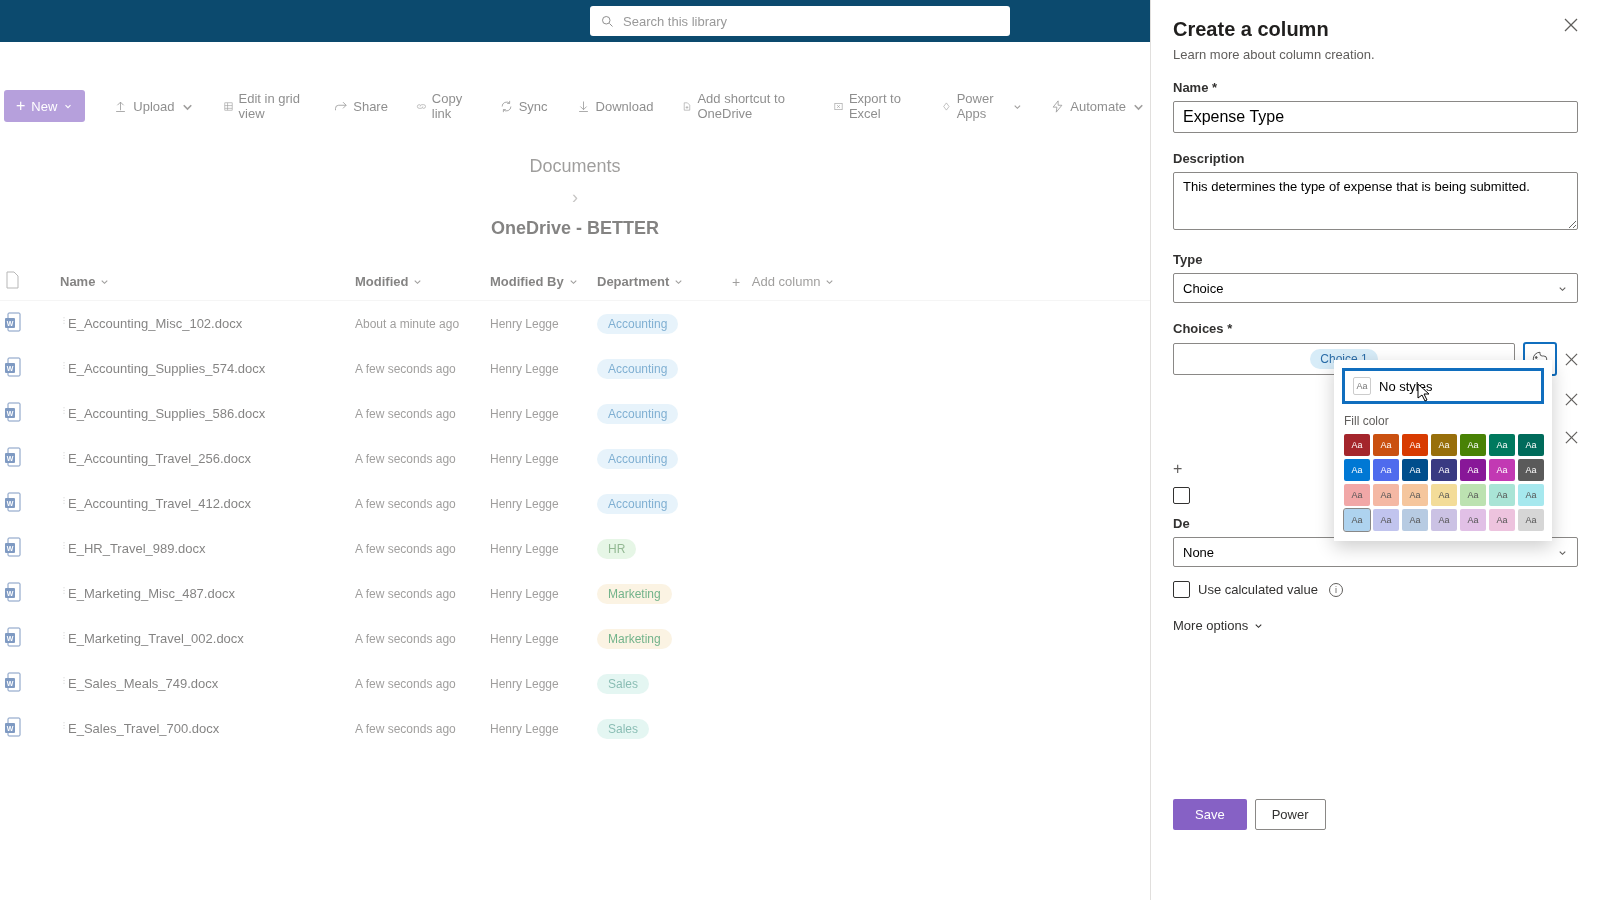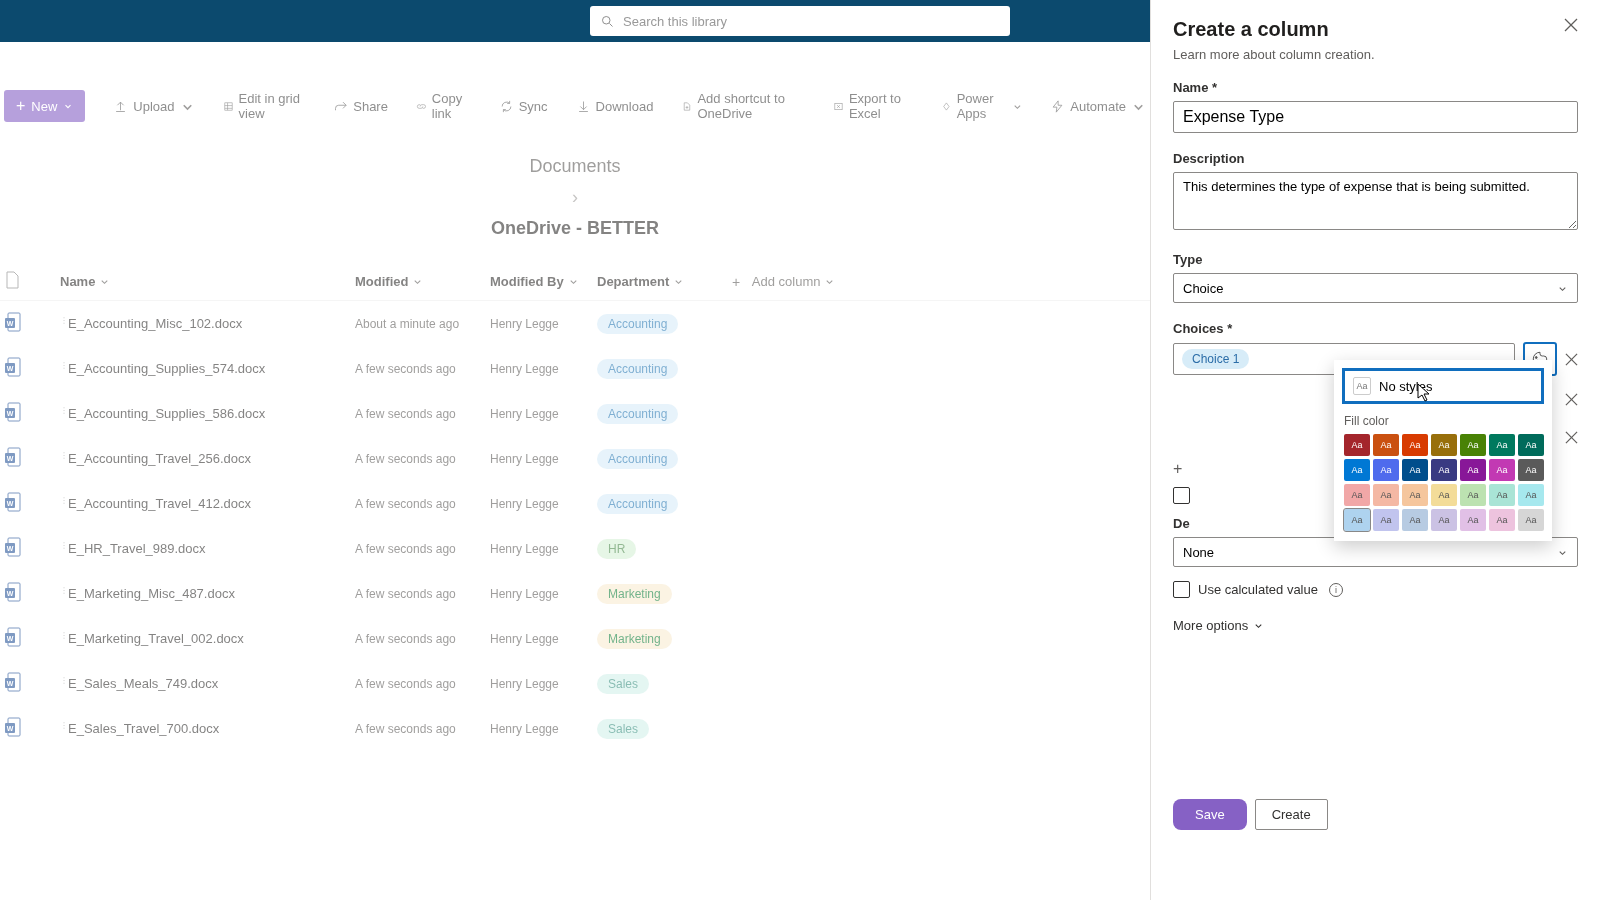--- a/index.html
+++ b/index.html
@@ -48,21 +48,21 @@
 .close-x { width: 14px; height: 14px; stroke: #605e5c; cursor: pointer; }
 .panel-sub { font-size: 13px; color: #605e5c; margin-top: 6px; }
 
 .field { margin-top: 18px; }
 .label { font-size: 13px; font-weight: 600; color: #323130; margin-bottom: 6px; display: block; }
 .txt-input { width: 100%; height: 32px; border: 1px solid #8a8886; border-radius: 2px; padding: 0 9px; font-size: 16px; }
 .txt-area { width: 100%; height: 58px; border: 1px solid #8a8886; border-radius: 2px; padding: 6px 9px; font-size: 13px; resize: vertical; }
 .sel { width: 100%; height: 30px; border: 1px solid #8a8886; border-radius: 2px; padding: 0 9px; font-size: 13px; display: flex; align-items: center; justify-content: space-between; }
 
 .choice-row { display: flex; align-items: center; gap: 8px; margin-bottom: 8px; }
-.choice-pill-box { flex: 1; border: 1px solid #8a8886; border-radius: 2px; padding: 5px 8px; display: flex; align-items: center; }
+.choice-pill-box { flex: 1; border: 1px solid #8a8886; border-radius: 2px; padding: 5px 8px; display: flex; align-items: center; justify-content: center; }
 .choice-pill { display: inline-block; padding: 3px 10px; border-radius: 11px; font-size: 12px; }
 .choice-blue { background: #d7ecf8; color: #2b6da8; }
 .palette-btn { width: 34px; height: 34px; border: 2.5px solid #106ebe; border-radius: 3px; display: flex; align-items: center; justify-content: center; }
 .remove-x { width: 13px; height: 13px; stroke: #605e5c; }
 
 .color-pop { position: absolute; right: 48px; top: 360px; width: 218px; background: #fff; box-shadow: 0 6px 18px rgba(0,0,0,0.2); padding: 0; }
 .nostyle-row { border: 3px solid #106ebe; margin: 8px; padding: 6px 8px; display: flex; align-items: center; gap: 8px; font-size: 13px; }
 .aa-mini { width: 18px; height: 18px; border: 1px solid #ccc; border-radius: 2px; display: flex; align-items: center; justify-content: center; font-size: 9px; color: #777; }
 .fillcolor-lbl { font-size: 12px; color: #605e5c; padding: 2px 10px 4px; }
 .swatch-grid { display: grid; grid-template-columns: repeat(7, 26px); gap: 3px; padding: 2px 10px 10px; }
@@ -71,21 +71,21 @@
 .swatch.sel-sw { outline: 1px solid #888; }
 
 .checkbox-row { display: flex; align-items: center; gap: 8px; margin-top: 14px; }
 .chk { width: 17px; height: 17px; border: 1px solid #323130; border-radius: 2px; }
 .chk-lbl { font-size: 13px; color: #323130; }
 .info-i { width: 14px; height: 14px; border: 1px solid #605e5c; border-radius: 50%; display: flex; align-items: center; justify-content: center; font-size: 9px; color: #605e5c; margin-left: 3px; }
 
 .more-opt { margin-top: 20px; font-size: 13px; color: #323130; display: flex; align-items: center; gap: 5px; cursor: pointer; }
 
 .panel-foot { position: absolute; bottom: 70px; left: 22px; display: flex; gap: 8px; }
-.btn-save { background: #8661c5; color: #fff; border: none; padding: 7px 22px; font-size: 13px; border-radius: 8px; }
+.btn-save { background: #8661c5; color: #fff; border: none; padding: 7px 22px; font-size: 13px; border-radius: 2px; }
 .btn-cancel { background: #fff; color: #323130; border: 1px solid #8a8886; padding: 7px 16px; font-size: 13px; border-radius: 2px; }
 
 .scrim { position: absolute; left: 0; top: 42px; width: 1150px; height: 858px; background: rgba(255,255,255,0.4); pointer-events: none; }
 
 .cursor { position: absolute; right: 167px; top: 383px; width: 16px; height: 20px; z-index: 999; }
 </style>
 </head>
 <body>
 
 <div class="topbar">
@@ -518,21 +518,21 @@
 
   <div class="more-opt">
     <span>More options</span>
     <svg class="chev" viewBox="0 0 12 12">
         <polyline points="3,5 6,8 9,5" stroke-width="1.2" stroke="#323130" fill="none"></polyline>
       </svg>
   </div>
 
   <div class="panel-foot">
     <button class="btn-save">Save</button>
-    <button class="btn-cancel">Create</button>
+    <button class="btn-cancel">Power</button>
   </div>
 </div>
 
 <div class="color-pop">
   <div class="nostyle-row">
     <span class="aa-mini">Aa</span>
     <span>No styles</span>
   </div>
   <div class="fillcolor-lbl">Fill color</div>
   <div class="swatch-grid" id="swatch-grid">

